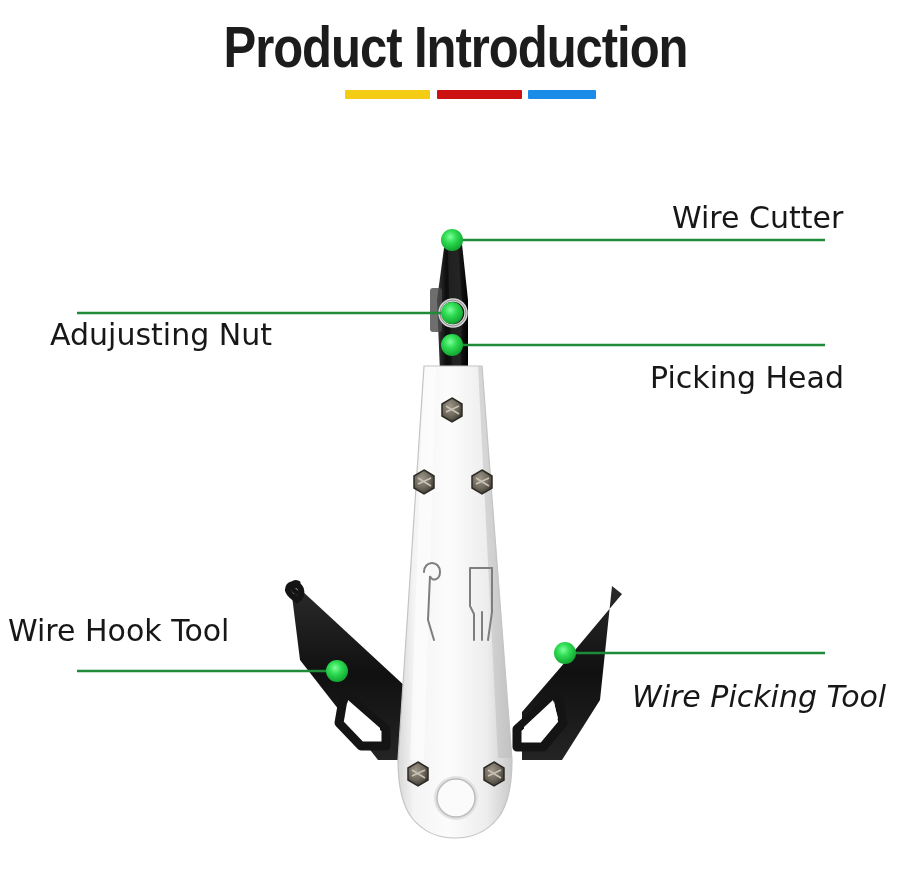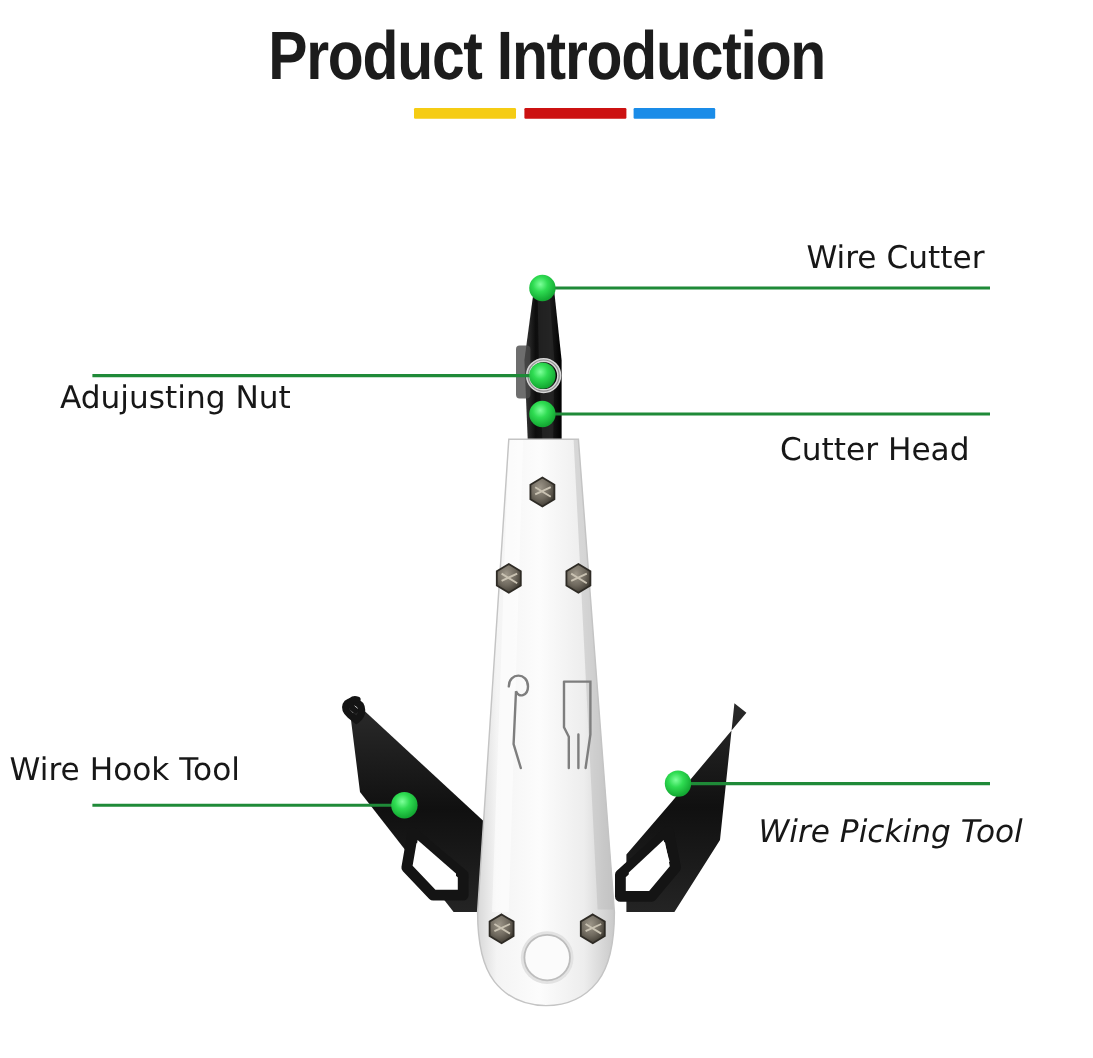--- a/index.html
+++ b/index.html
@@ -41,21 +41,21 @@
     border-radius: 1px;
   }
   #rule-yellow { left: 345px; width: 85px; background: #f5cc14; }
   #rule-red    { left: 437px; width: 85px; background: #cc1111; }
   #rule-blue   { left: 528px; width: 68px; background: #1a8ce8; }
 
   
   .label {
     position: absolute;
     font-family: "DejaVu Sans", sans-serif;
-    font-size: 26px;
+    font-size: 30px;
     color: #171717;
     white-space: nowrap;
   }
 
   
   #art { position: absolute; left: 0; top: 0; }
 
   
   #tool { position: absolute; left: 0; top: 0; }
 </style>
@@ -185,19 +185,19 @@
       <circle cx="452" cy="345" r="11" fill="url(#dotGrad)"></circle>
       <circle cx="337" cy="671" r="11" fill="url(#dotGrad)"></circle>
       <circle cx="565" cy="653" r="11" fill="url(#dotGrad)"></circle>
     </g>
   </svg>
 
   <div class="label" style="left:672px; top:200px;">Wire Cutter</div>
 
   <div class="label" style="left:50px; top:273px;margin-top:44px;">Adujusting Nut</div>
 
-  <div class="label" style="left:650px; top:360px;">Cutter Head</div>
-
-  <div class="label" style="left:8px; top:627px;text-align:right;">Wire Hook Tool</div>
+  <div class="label" style="left:650px; top:360px;">Picking Head</div>
+
+  <div class="label" style="left:8px; top:613px;text-align:right;">Wire Hook Tool</div>
 
   <div class="label" style="left:632px; top:679px;font-style:italic;">Wire Picking Tool</div>
 
 </div>
 
 </body></html>

